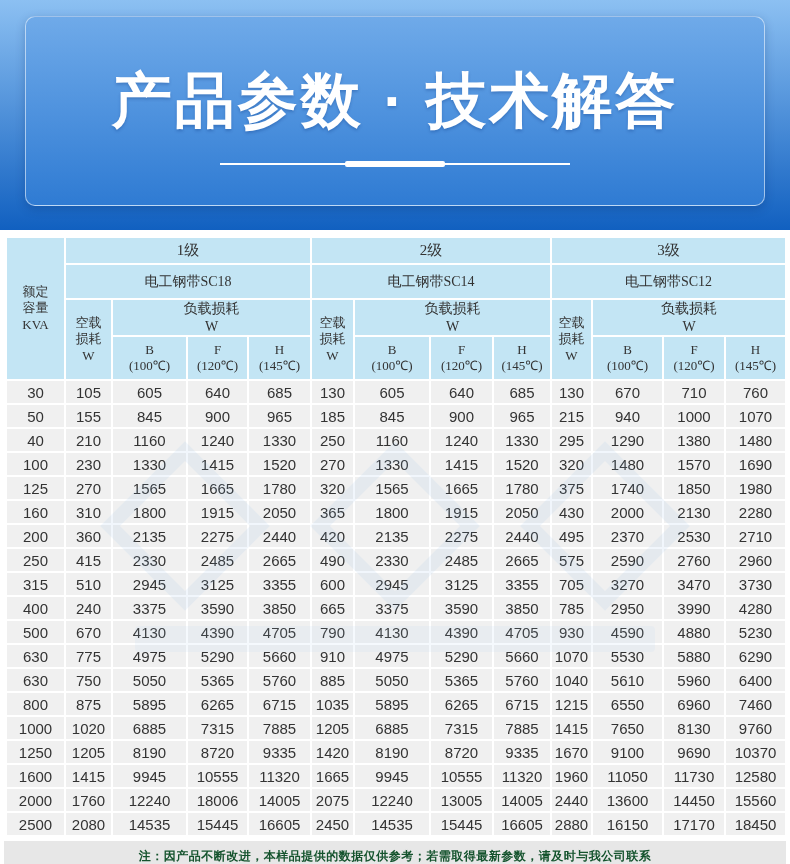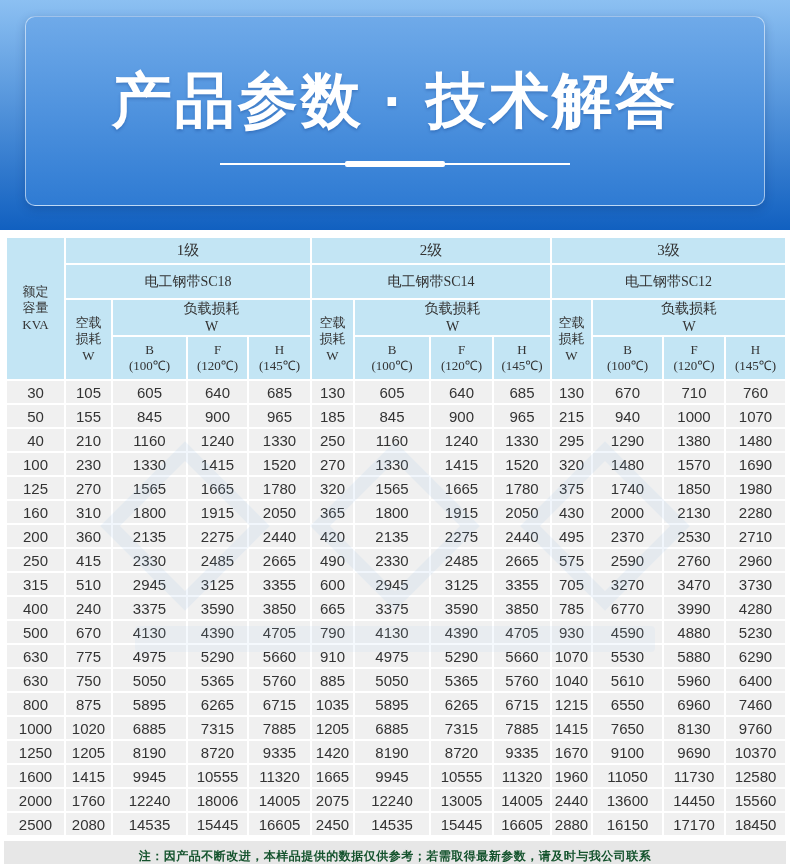--- a/index.html
+++ b/index.html
@@ -281,21 +281,21 @@
           <td>400</td>
           <td>240</td>
           <td>3375</td>
           <td>3590</td>
           <td>3850</td>
           <td>665</td>
           <td>3375</td>
           <td>3590</td>
           <td>3850</td>
           <td>785</td>
-          <td>6770</td>
+          <td>2950</td>
           <td>3990</td>
           <td>4280</td>
         </tr>
         <tr>
           <td>500</td>
           <td>670</td>
           <td>4130</td>
           <td>4390</td>
           <td>4705</td>
           <td>790</td>

